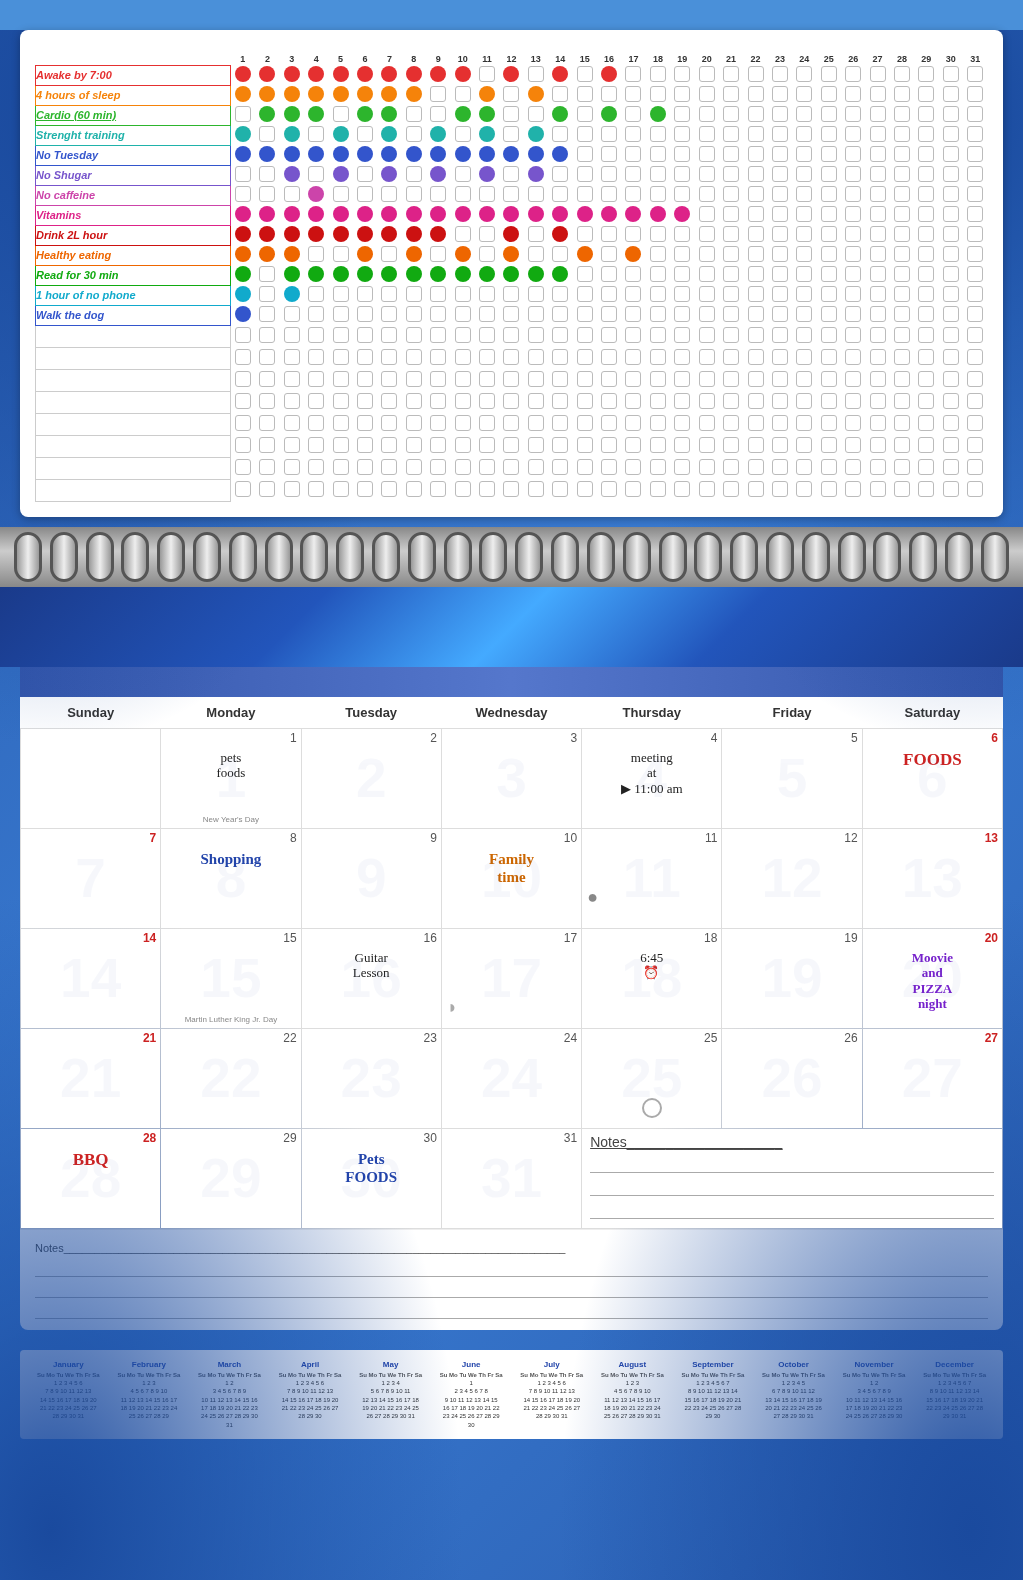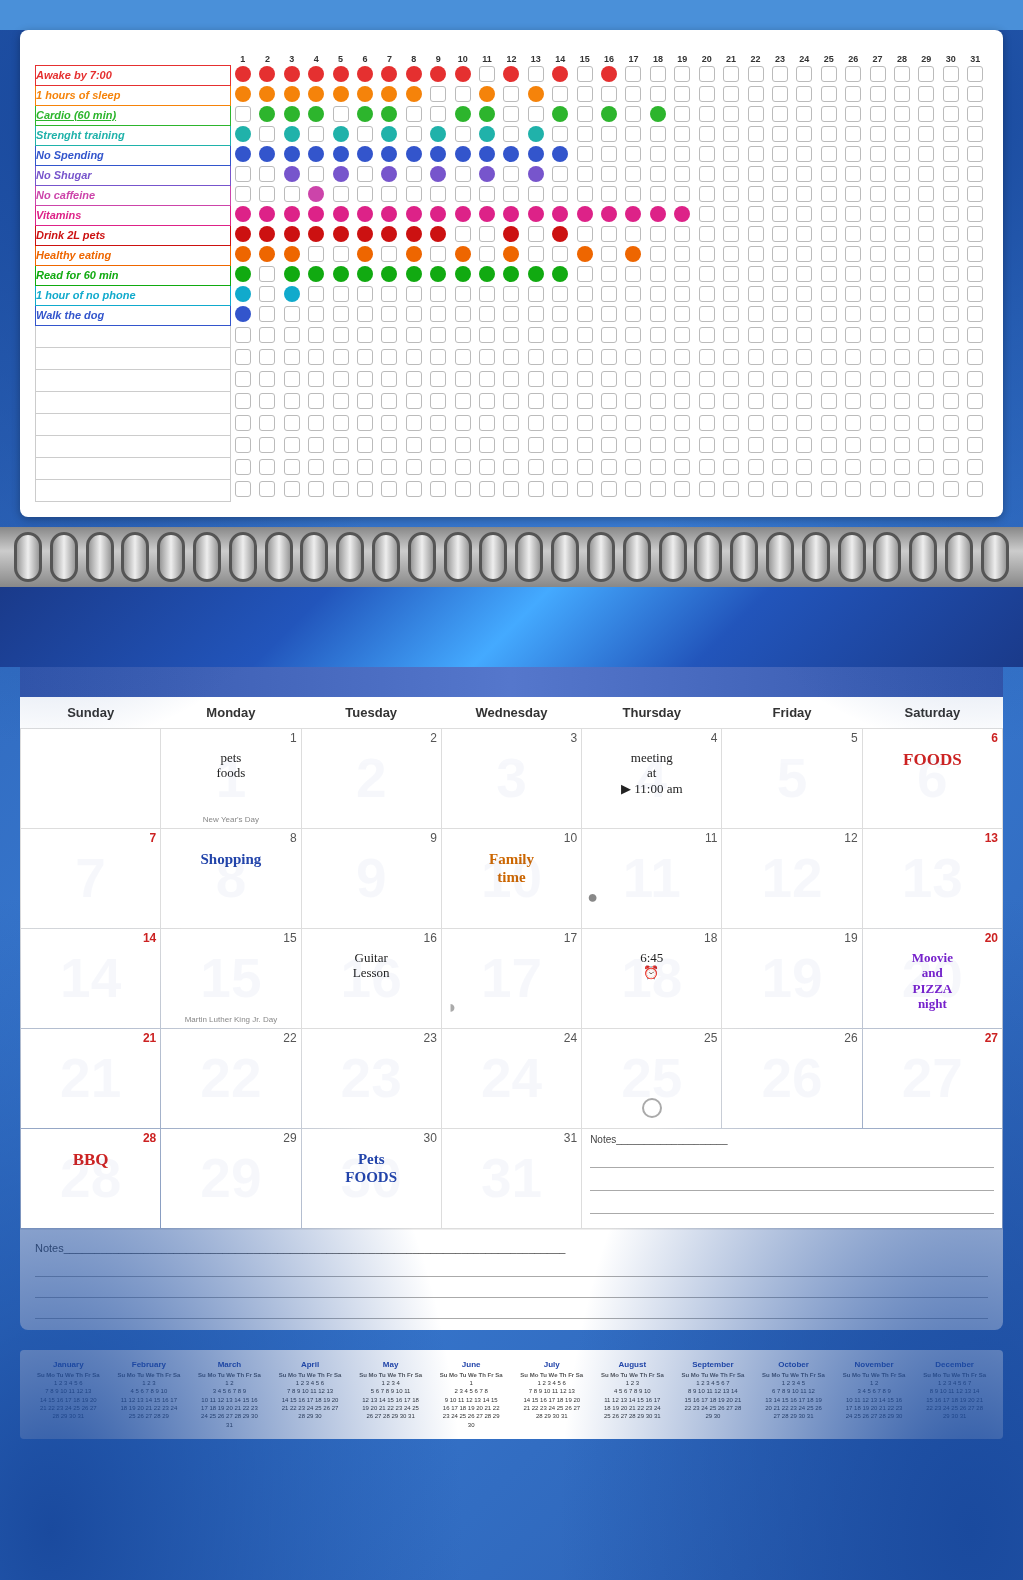--- a/index.html
+++ b/index.html
@@ -322,21 +322,21 @@
             <td><span class="empty-cell"></span></td>
             <td><span class="empty-cell"></span></td>
             <td><span class="empty-cell"></span></td>
             <td><span class="empty-cell"></span></td>
             <td><span class="empty-cell"></span></td>
             <td><span class="empty-cell"></span></td>
             <td><span class="empty-cell"></span></td>
             <td><span class="empty-cell"></span></td>
           </tr>
           <tr class="habit-row">
-            <td class="habit-label" style="color: rgb(245, 131, 10); border-color: rgb(245, 131, 10);">1 hours of sleep</td>
+            <td class="habit-label" style="color: rgb(245, 131, 10); border-color: rgb(245, 131, 10);">4 hours of sleep</td>
             <td><span class="circle-filled" style="background: rgb(245, 131, 10); box-shadow: rgb(245, 131, 10) 0px 0px 0px 1px;"></span></td>
             <td><span class="circle-filled" style="background: rgb(245, 131, 10); box-shadow: rgb(245, 131, 10) 0px 0px 0px 1px;"></span></td>
             <td><span class="circle-filled" style="background: rgb(245, 131, 10); box-shadow: rgb(245, 131, 10) 0px 0px 0px 1px;"></span></td>
             <td><span class="circle-filled" style="background: rgb(245, 131, 10); box-shadow: rgb(245, 131, 10) 0px 0px 0px 1px;"></span></td>
             <td><span class="circle-filled" style="background: rgb(245, 131, 10); box-shadow: rgb(245, 131, 10) 0px 0px 0px 1px;"></span></td>
             <td><span class="circle-filled" style="background: rgb(245, 131, 10); box-shadow: rgb(245, 131, 10) 0px 0px 0px 1px;"></span></td>
             <td><span class="circle-filled" style="background: rgb(245, 131, 10); box-shadow: rgb(245, 131, 10) 0px 0px 0px 1px;"></span></td>
             <td><span class="circle-filled" style="background: rgb(245, 131, 10); box-shadow: rgb(245, 131, 10) 0px 0px 0px 1px;"></span></td>
             <td><span class="empty-cell"></span></td>
             <td><span class="empty-cell"></span></td>
@@ -424,21 +424,21 @@
             <td><span class="empty-cell"></span></td>
             <td><span class="empty-cell"></span></td>
             <td><span class="empty-cell"></span></td>
             <td><span class="empty-cell"></span></td>
             <td><span class="empty-cell"></span></td>
             <td><span class="empty-cell"></span></td>
             <td><span class="empty-cell"></span></td>
             <td><span class="empty-cell"></span></td>
           </tr>
           <tr class="habit-row">
-            <td class="habit-label" style="color: rgb(51, 85, 204); border-color: rgb(51, 85, 204);">No Spending</td>
+            <td class="habit-label" style="color: rgb(51, 85, 204); border-color: rgb(51, 85, 204);">No Tuesday</td>
             <td><span class="circle-filled" style="background: rgb(51, 85, 204); box-shadow: rgb(51, 85, 204) 0px 0px 0px 1px;"></span></td>
             <td><span class="circle-filled" style="background: rgb(51, 85, 204); box-shadow: rgb(51, 85, 204) 0px 0px 0px 1px;"></span></td>
             <td><span class="circle-filled" style="background: rgb(51, 85, 204); box-shadow: rgb(51, 85, 204) 0px 0px 0px 1px;"></span></td>
             <td><span class="circle-filled" style="background: rgb(51, 85, 204); box-shadow: rgb(51, 85, 204) 0px 0px 0px 1px;"></span></td>
             <td><span class="circle-filled" style="background: rgb(51, 85, 204); box-shadow: rgb(51, 85, 204) 0px 0px 0px 1px;"></span></td>
             <td><span class="circle-filled" style="background: rgb(51, 85, 204); box-shadow: rgb(51, 85, 204) 0px 0px 0px 1px;"></span></td>
             <td><span class="circle-filled" style="background: rgb(51, 85, 204); box-shadow: rgb(51, 85, 204) 0px 0px 0px 1px;"></span></td>
             <td><span class="circle-filled" style="background: rgb(51, 85, 204); box-shadow: rgb(51, 85, 204) 0px 0px 0px 1px;"></span></td>
             <td><span class="circle-filled" style="background: rgb(51, 85, 204); box-shadow: rgb(51, 85, 204) 0px 0px 0px 1px;"></span></td>
             <td><span class="circle-filled" style="background: rgb(51, 85, 204); box-shadow: rgb(51, 85, 204) 0px 0px 0px 1px;"></span></td>
@@ -560,21 +560,21 @@
             <td><span class="empty-cell"></span></td>
             <td><span class="empty-cell"></span></td>
             <td><span class="empty-cell"></span></td>
             <td><span class="empty-cell"></span></td>
             <td><span class="empty-cell"></span></td>
             <td><span class="empty-cell"></span></td>
             <td><span class="empty-cell"></span></td>
             <td><span class="empty-cell"></span></td>
           </tr>
           <tr class="habit-row">
-            <td class="habit-label" style="color: rgb(204, 17, 17); border-color: rgb(204, 17, 17);">Drink 2L pets</td>
+            <td class="habit-label" style="color: rgb(204, 17, 17); border-color: rgb(204, 17, 17);">Drink 2L hour</td>
             <td><span class="circle-filled" style="background: rgb(204, 17, 17); box-shadow: rgb(204, 17, 17) 0px 0px 0px 1px;"></span></td>
             <td><span class="circle-filled" style="background: rgb(204, 17, 17); box-shadow: rgb(204, 17, 17) 0px 0px 0px 1px;"></span></td>
             <td><span class="circle-filled" style="background: rgb(204, 17, 17); box-shadow: rgb(204, 17, 17) 0px 0px 0px 1px;"></span></td>
             <td><span class="circle-filled" style="background: rgb(204, 17, 17); box-shadow: rgb(204, 17, 17) 0px 0px 0px 1px;"></span></td>
             <td><span class="circle-filled" style="background: rgb(204, 17, 17); box-shadow: rgb(204, 17, 17) 0px 0px 0px 1px;"></span></td>
             <td><span class="circle-filled" style="background: rgb(204, 17, 17); box-shadow: rgb(204, 17, 17) 0px 0px 0px 1px;"></span></td>
             <td><span class="circle-filled" style="background: rgb(204, 17, 17); box-shadow: rgb(204, 17, 17) 0px 0px 0px 1px;"></span></td>
             <td><span class="circle-filled" style="background: rgb(204, 17, 17); box-shadow: rgb(204, 17, 17) 0px 0px 0px 1px;"></span></td>
             <td><span class="circle-filled" style="background: rgb(204, 17, 17); box-shadow: rgb(204, 17, 17) 0px 0px 0px 1px;"></span></td>
             <td><span class="empty-cell"></span></td>
@@ -628,21 +628,21 @@
             <td><span class="empty-cell"></span></td>
             <td><span class="empty-cell"></span></td>
             <td><span class="empty-cell"></span></td>
             <td><span class="empty-cell"></span></td>
             <td><span class="empty-cell"></span></td>
             <td><span class="empty-cell"></span></td>
             <td><span class="empty-cell"></span></td>
             <td><span class="empty-cell"></span></td>
           </tr>
           <tr class="habit-row">
-            <td class="habit-label" style="color: rgb(17, 170, 17); border-color: rgb(17, 170, 17);">Read for 60 min</td>
+            <td class="habit-label" style="color: rgb(17, 170, 17); border-color: rgb(17, 170, 17);">Read for 30 min</td>
             <td><span class="circle-filled" style="background: rgb(17, 170, 17); box-shadow: rgb(17, 170, 17) 0px 0px 0px 1px;"></span></td>
             <td><span class="empty-cell"></span></td>
             <td><span class="circle-filled" style="background: rgb(17, 170, 17); box-shadow: rgb(17, 170, 17) 0px 0px 0px 1px;"></span></td>
             <td><span class="circle-filled" style="background: rgb(17, 170, 17); box-shadow: rgb(17, 170, 17) 0px 0px 0px 1px;"></span></td>
             <td><span class="circle-filled" style="background: rgb(17, 170, 17); box-shadow: rgb(17, 170, 17) 0px 0px 0px 1px;"></span></td>
             <td><span class="circle-filled" style="background: rgb(17, 170, 17); box-shadow: rgb(17, 170, 17) 0px 0px 0px 1px;"></span></td>
             <td><span class="circle-filled" style="background: rgb(17, 170, 17); box-shadow: rgb(17, 170, 17) 0px 0px 0px 1px;"></span></td>
             <td><span class="circle-filled" style="background: rgb(17, 170, 17); box-shadow: rgb(17, 170, 17) 0px 0px 0px 1px;"></span></td>
             <td><span class="circle-filled" style="background: rgb(17, 170, 17); box-shadow: rgb(17, 170, 17) 0px 0px 0px 1px;"></span></td>
             <td><span class="circle-filled" style="background: rgb(17, 170, 17); box-shadow: rgb(17, 170, 17) 0px 0px 0px 1px;"></span></td>
@@ -1216,21 +1216,21 @@
               <span class="day-number">30</span>
               <div style="position: absolute; top: 50%; left: 50%; transform: translate(-50%, -50%); opacity: 0.04; font-size: 55px; color: rgb(51, 85, 170); pointer-events: none; font-weight: bold;">30</div>
               <div style="font-family: &quot;Comic Sans MS&quot;, cursive; color: rgb(34, 68, 170); font-weight: bold; font-size: 15px; white-space: pre; text-align: center; margin-top: 5px; line-height: 1.2;">Pets
 FOODS</div>
             </td>
             <td style="position: relative; height: 100px;">
               <span class="day-number">31</span>
               <div style="position: absolute; top: 50%; left: 50%; transform: translate(-50%, -50%); opacity: 0.04; font-size: 55px; color: rgb(51, 85, 170); pointer-events: none; font-weight: bold;">31</div>
             </td>
             <td colspan="3" style="position: relative; height: 100px; padding: 5px 8px;">
-              <div style="font-size: 10px; color: rgb(68, 68, 68);">Notes____________________</div>
+              <div style="font-size: 14px; color: rgb(68, 68, 68); text-decoration: underline;">Notes____________________</div>
               <div style="border-bottom: 1px solid rgb(170, 170, 170); height: 20px; margin: 3px 0px;"></div>
               <div style="border-bottom: 1px solid rgb(170, 170, 170); height: 20px; margin: 3px 0px;"></div>
               <div style="border-bottom: 1px solid rgb(170, 170, 170); height: 20px; margin: 3px 0px;"></div>
             </td>
           </tr>
         </tbody>
     </table>
 
     <div class="notes-section">
       <span style="font-size:11px; color:#444;">Notes__________________________________________________________________________________</span>

